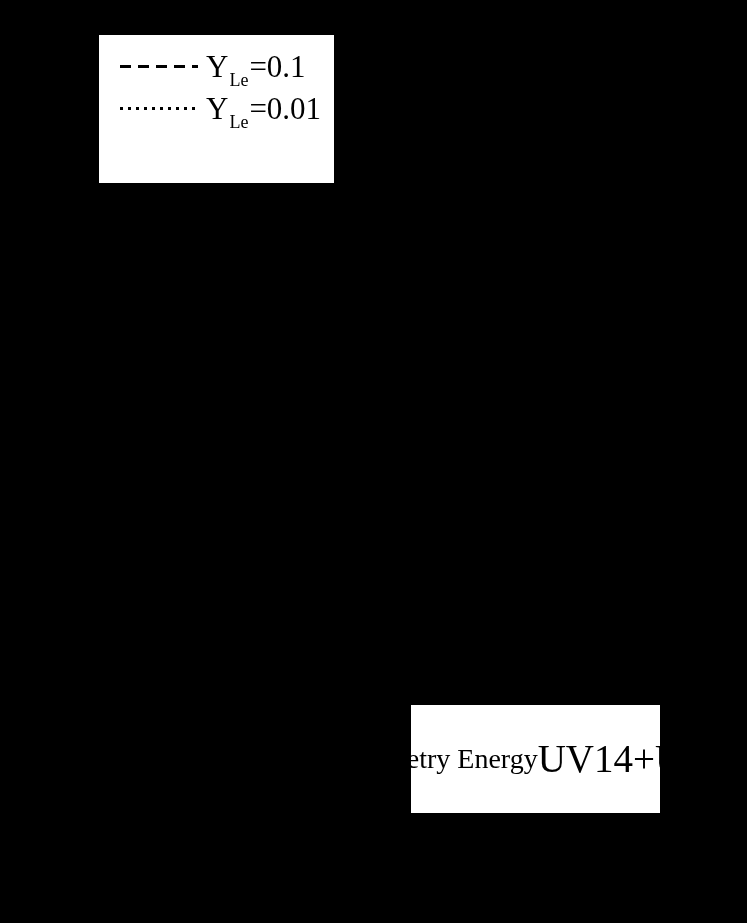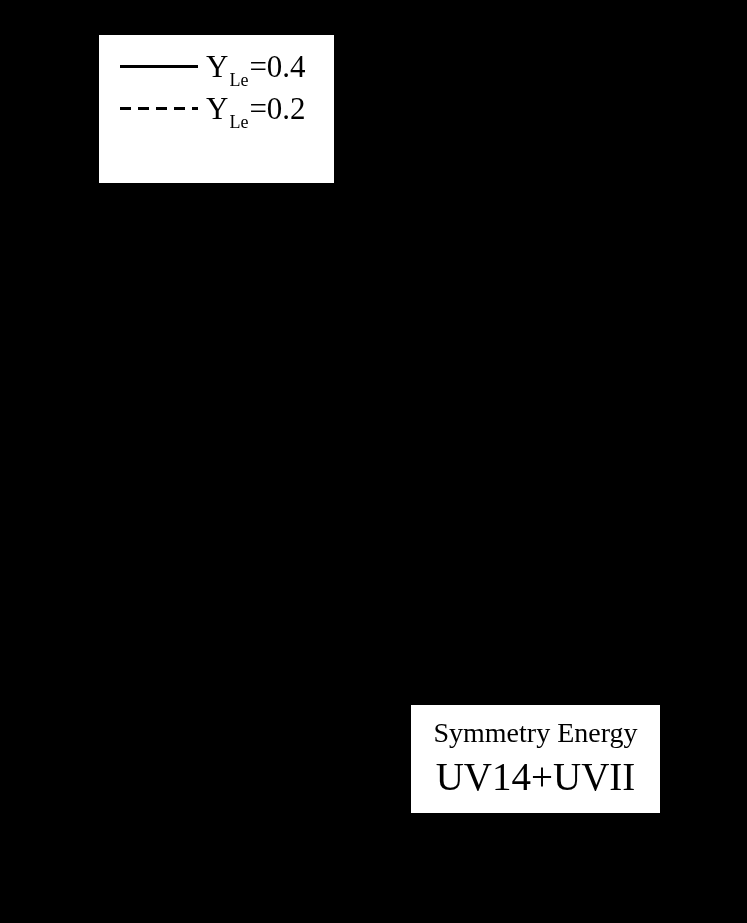--- a/index.html
+++ b/index.html
@@ -57,21 +57,21 @@
   .annotation-box {
     position: absolute;
     left: 409px;
     top: 703px;
     width: 253px;
     height: 112px;
     background: #ffffff;
     border: 2px solid #000000;
     box-sizing: border-box;
     display: flex;
-    flex-direction: column;
+    flex-direction: row;
     align-items: center;
     justify-content: center;
   }
   .annotation-line1 {
     font-size: 28px;
     line-height: 1.3;
     white-space: nowrap;
   }
   .annotation-line2 {
     font-size: 39px;
@@ -79,26 +79,26 @@
     white-space: nowrap;
   }
 </style>
 </head>
 <body>
 
 <div class="figure">
 
   <div class="legend-box">
     <div class="legend-row">
-      <span class="line-sample line-solid"></span>
-      <span class="legend-label"><span>Y</span><span class="sub">Le</span><span>=0.4</span></span>
+      <span class="line-sample line-dashed"></span>
+      <span class="legend-label"><span>Y</span><span class="sub">Le</span><span>=0.1</span></span>
     </div>
     <div class="legend-row">
-      <span class="line-sample line-dashed"></span>
-      <span class="legend-label"><span>Y</span><span class="sub">Le</span><span>=0.2</span></span>
+      <span class="line-sample line-dotted"></span>
+      <span class="legend-label"><span>Y</span><span class="sub">Le</span><span>=0.01</span></span>
     </div>
   </div>
 
   <div class="annotation-box">
     <div class="annotation-line1">Symmetry Energy</div>
     <div class="annotation-line2">UV14+UVII</div>
   </div>
 
 </div>
 

